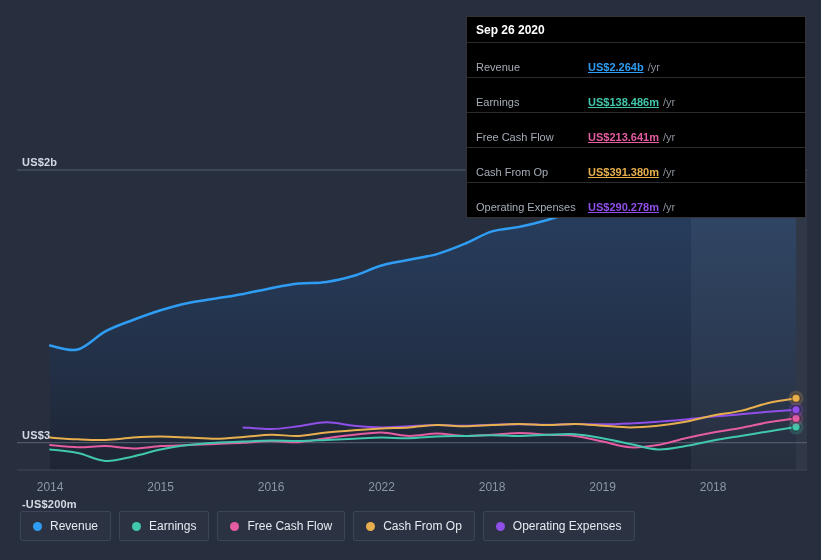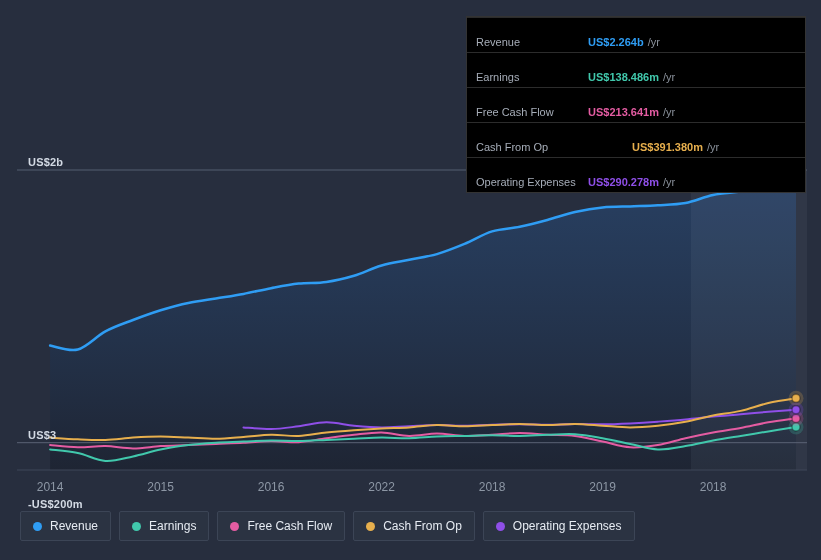--- a/index.html
+++ b/index.html
@@ -1,27 +1,27 @@
 <!DOCTYPE html>
 <html><head>
 <meta charset="utf-8">
 <style>
   html,body{margin:0;padding:0;background:#272e3e;}
   .stage{position:relative;width:821px;height:560px;background:#272e3e;
          font-family:"Liberation Sans",sans-serif;overflow:hidden;}
   svg.chart{position:absolute;left:0;top:0;}
-  .ylabel{position:absolute;left:28px;color:#d3dae4;font-size:11px;font-weight:700;letter-spacing:.2px;}
+  .ylabel{position:absolute;left:22px;color:#d3dae4;font-size:11px;font-weight:700;letter-spacing:.2px;}
   .xlabel{position:absolute;top:480px;transform:translateX(-50%);color:#8d97a5;font-size:12px;text-align:center;}
   .tooltip{position:absolute;left:466px;top:16px;width:340px;background:#000;
            border:1px solid #333;box-sizing:border-box;color:#fff;font-size:11px;}
   .tt-title{padding:6px 9px 5px 9px;font-weight:700;font-size:12px;color:#fff;}
   .tt-row{display:flex;align-items:baseline;padding:3px 9px;border-top:1px solid #2c2c2c;line-height:13px;}
   .tt-row.nosep{border-top:none;padding-top:0;}
   .tt-label{width:112px;flex:none;color:#a6adb8;}
-  .tt-value{font-weight:700;}
+  .tt-value{font-weight:700;text-decoration:underline;}
   .tt-suffix{color:#8a919b;margin-left:4px;font-weight:400;margin-top:15px;}
   .legend{position:absolute;left:20px;bottom:19px;display:flex;gap:8px;}
   .legend-item{display:flex;align-items:center;gap:8px;padding:7px 12px;border:1px solid #3c4556;
                background:#2b3342;color:#e6ebf2;font-size:12px;border-radius:2px;cursor:pointer;}
   .dot{width:9px;height:9px;border-radius:50%;flex:none;}
 </style>
 </head>
 <body>
 
 <div class="stage">
@@ -64,39 +64,40 @@
       <div class="xlabel" style="left: 50.1px;">2014</div>
       <div class="xlabel" style="left: 160.6px;">2015</div>
       <div class="xlabel" style="left: 271.1px;">2016</div>
       <div class="xlabel" style="left: 381.6px;">2022</div>
       <div class="xlabel" style="left: 492.1px;">2018</div>
       <div class="xlabel" style="left: 602.6px;">2019</div>
       <div class="xlabel" style="left: 713.1px;">2018</div>
     </div>
 
   <div class="tooltip">
+    <div class="tt-title">Sep 26 2020</div>
     <div id="tt-rows">
         <div class="tt-row">
           <span class="tt-label">Revenue</span>
           <span class="tt-value" style="color: rgb(47, 157, 244);">US$2.264b</span>
           <span class="tt-suffix">/yr</span>
         </div>
         <div class="tt-row">
           <span class="tt-label">Earnings</span>
           <span class="tt-value" style="color: rgb(65, 200, 172);">US$138.486m</span>
           <span class="tt-suffix">/yr</span>
         </div>
         <div class="tt-row">
           <span class="tt-label">Free Cash Flow</span>
           <span class="tt-value" style="color: rgb(228, 92, 162);">US$213.641m</span>
           <span class="tt-suffix">/yr</span>
         </div>
         <div class="tt-row">
           <span class="tt-label">Cash From Op</span>
-          <span class="tt-value" style="color: rgb(231, 175, 77); margin-left: 44px;">US$391.380m</span>
+          <span class="tt-value" style="color: rgb(231, 175, 77);">US$391.380m</span>
           <span class="tt-suffix">/yr</span>
         </div>
         <div class="tt-row">
           <span class="tt-label">Operating Expenses</span>
           <span class="tt-value" style="color: rgb(143, 79, 232);">US$290.278m</span>
           <span class="tt-suffix">/yr</span>
         </div>
       </div>
   </div>
 

